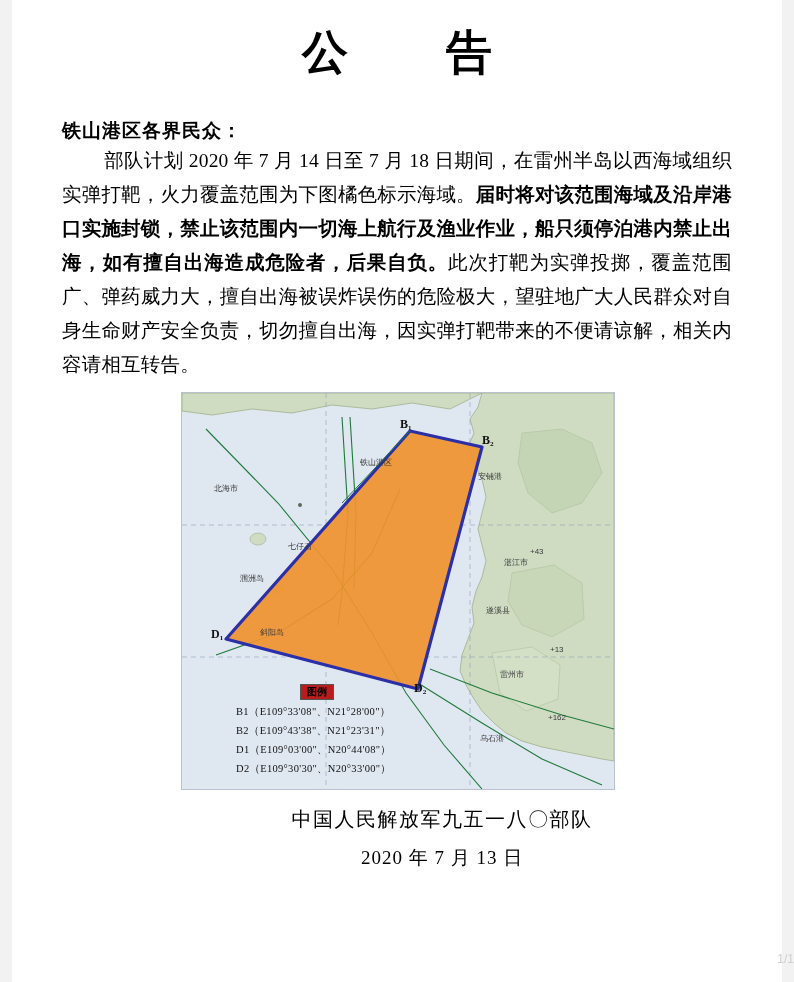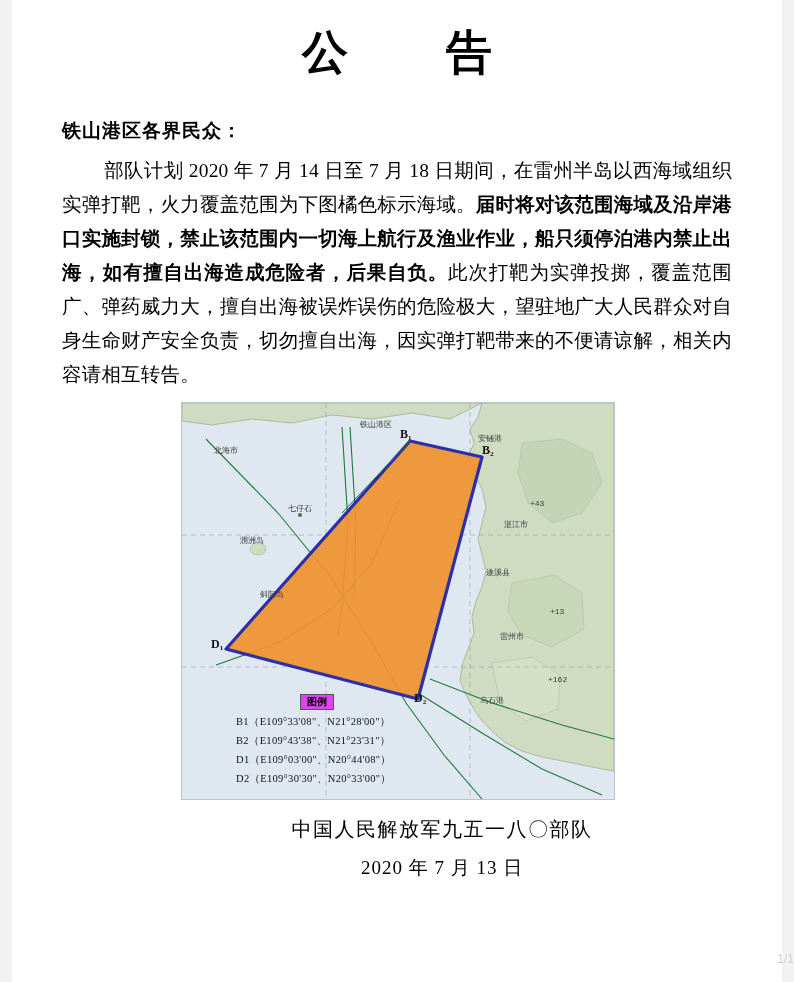--- a/index.html
+++ b/index.html
@@ -32,21 +32,20 @@
     line-height: 1.25;
     font-family: "Liberation Serif", "DejaVu Serif", serif;
   }
   .salutation {
     margin-top: 36px;
     font-size: 19px;
     font-weight: bold;
     letter-spacing: 1px;
   }
   .body-text {
-    margin-top: 10px;
     font-size: 19.5px;
     line-height: 34px;
     text-align: justify;
     text-justify: inter-ideograph;
     letter-spacing: 0.2px;
   }
   .body-text .indent {
     display: inline-block;
     width: 42px;
   }
@@ -62,40 +61,41 @@
     width: 432px;
     height: 396px;
     border: 1px solid #b9c2ce;
     background: #dfe7f1;
     overflow: hidden;
   }
   .map svg { position: absolute; left: 0; top: 0; }
   .map-label {
     position: absolute;
     font-size: 8px;
-    font-family: Liberation Mono, monospace;
+    font-family: Liberation Sans, sans-serif;
     color: #3a3a3a;
     white-space: nowrap;
+    margin-top: 48px;
   }
   .corner-label {
     position: absolute;
     font-size: 12px;
     font-weight: bold;
     font-family: Liberation Serif, serif;
     color: #111;
   }
   .legend-box {
     position: absolute;
     left: 54px;
     top: 288px;
     width: 280px;
   }
   .legend-title {
     display: inline-block;
-    background: #d946ef;
+    background: #b91c1c;
     border: 1px solid #555;
     font-size: 10px;
     font-weight: bold;
     padding: 0 6px;
     font-family: "Liberation Sans", sans-serif;
     margin-left: 64px;
   }
   .legend-line {
     font-size: 10.5px;
     font-family: "Liberation Serif", serif;
@@ -203,21 +203,21 @@
       <div class="map-label" style="left:32px; top:42px;">北海市</div>
       <div class="map-label" style="left:178px; top:16px;">铁山港区</div>
       <div class="map-label" style="left:58px; top:132px;">涠洲岛</div>
       <div class="map-label" style="left:78px; top:186px;">斜阳岛</div>
       <div class="map-label" style="left:106px; top:100px;">七仔石</div>
       <div class="map-label" style="left:296px; top:30px;">安铺港</div>
       <div class="map-label" style="left:322px; top:116px;">湛江市</div>
       <div class="map-label" style="left:304px; top:164px;text-align:center;">遂溪县</div>
       <div class="map-label" style="left:318px; top:228px;">雷州市</div>
       <div class="map-label" style="left:298px; top:292px;">乌石港</div>
-      <div class="map-label" style="left:348px; top:96px;">+43</div>
+      <div class="map-label" style="left:348px; top:106px;">+43</div>
       <div class="map-label" style="left:368px; top:204px;">+13</div>
       <div class="map-label" style="left:366px; top:272px;">+162</div>
 
       <div class="legend-box">
         <div class="legend-title">图例</div>
         <div class="legend-line">B1（E109°33'08"、N21°28'00"）</div>
         <div class="legend-line">B2（E109°43'38"、N21°23'31"）</div>
         <div class="legend-line">D1（E109°03'00"、N20°44'08"）</div>
         <div class="legend-line">D2（E109°30'30"、N20°33'00"）</div>
       </div>

